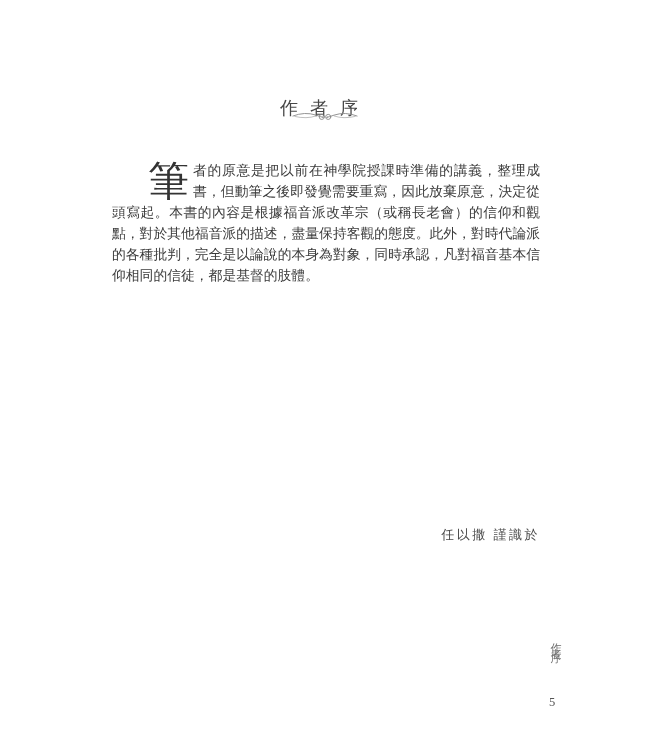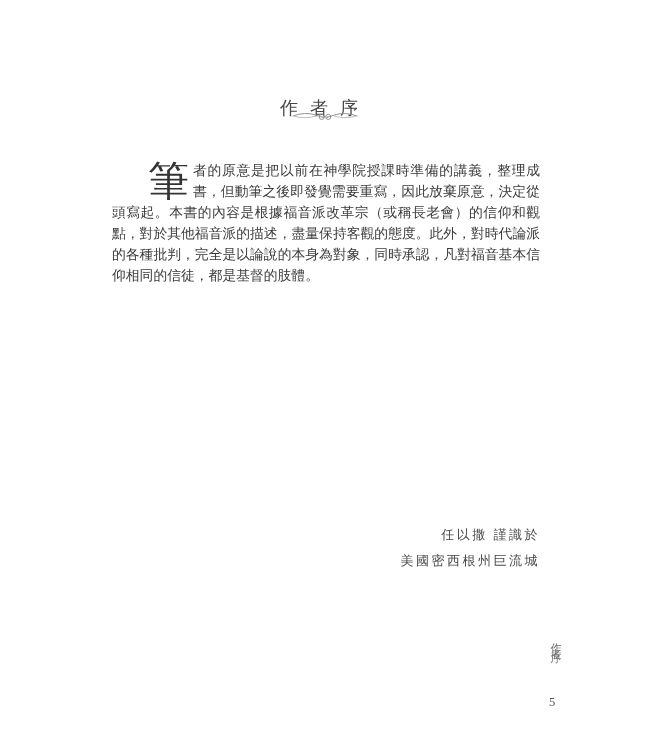--- a/index.html
+++ b/index.html
@@ -108,20 +108,19 @@
       </g>
     </svg>
   </div>
 
   <div class="body-text">
     <p><span class="dropcap">筆</span><span>者的原意是把以前在神學院授課時準備的講義，整理成書，但動筆之後即發覺需要重寫，因此放棄原意，決定從頭寫起。本書的內容是根據福音派改革宗（或稱長老會）的信仰和觀點，對於其他福音派的描述，盡量保持客觀的態度。此外，對時代論派的各種批判，完全是以論說的本身為對象，同時承認，凡對福音基本信仰相同的信徒，都是基督的肢體。</span></p>
   </div>
 
   <div class="signature">
     <div>任以撒 謹識於</div>
-    <div>美國密西根州巨流城</div>
   </div>
 
   <div class="footer-running-title">作者序</div>
 
   <div class="footer-page-number">5</div>
 
 </div>
 
 </body></html>

